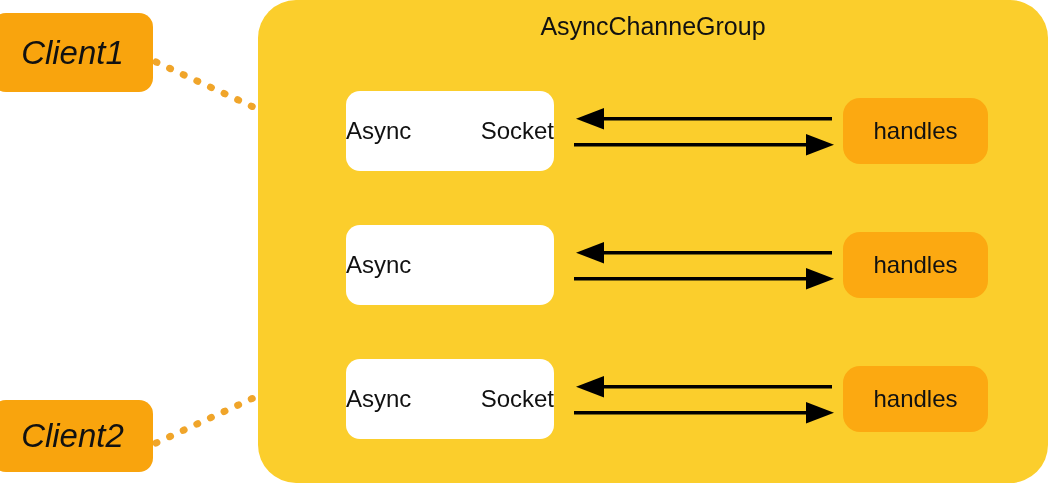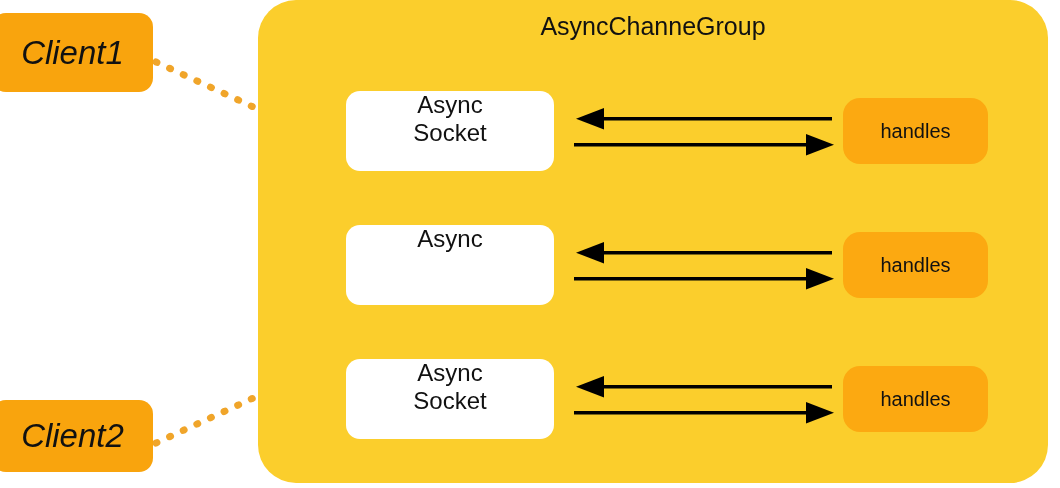--- a/index.html
+++ b/index.html
@@ -99,23 +99,23 @@
 
   .channel-box {
     position: absolute;
     left: 0;
     top: 0;
     width: 208px;
     height: 80px;
     background: #ffffff;
     border-radius: 14px;
     display: flex;
-    flex-direction: column;
+    flex-direction: row;
     align-items: center;
-    justify-content: flex-start;
+    justify-content: space-between;
     box-sizing: border-box;
   }
   .channel-line {
     font-size: 24px;
     line-height: 28px;
     color: #111111;
     white-space: nowrap;
     text-align: center;
   }
 
@@ -142,21 +142,21 @@
     width: 145px;
     height: 66px;
     background: #FCA911;
     border-radius: 17px;
     display: flex;
     align-items: center;
     justify-content: center;
     box-sizing: border-box;
   }
   .handles-label {
-    font-size: 20px;
+    font-size: 24px;
     line-height: 28px;
     color: #111111;
     white-space: nowrap;
   }
 </style>
 </head>
 <body>
 
 <div id="diagram-root">
 

